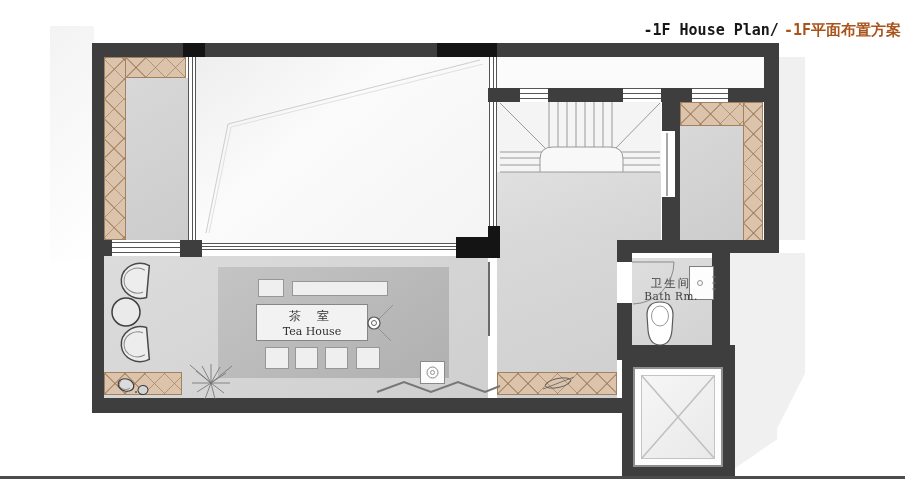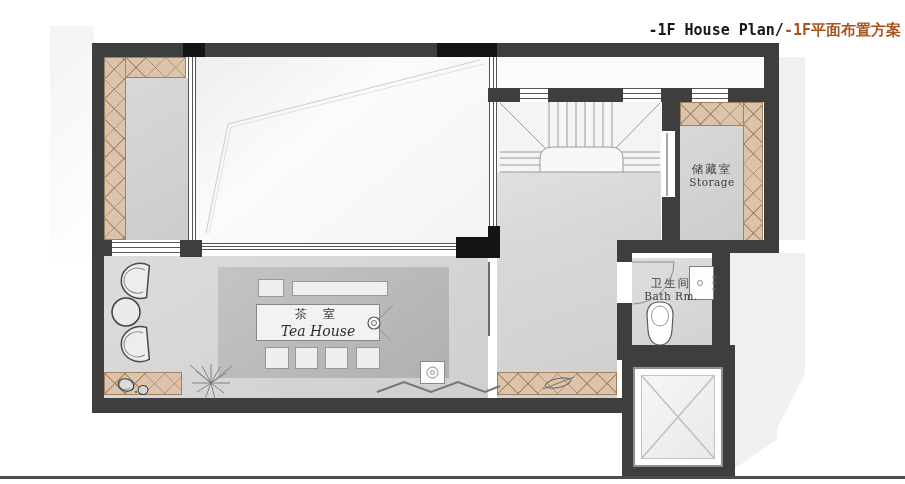--- a/index.html
+++ b/index.html
@@ -36,27 +36,27 @@
   
   .cushion{background:#efefef;border:1px solid #979797;}
   .tea-table{background:#f2f2f2;border:1px solid #868686;display:flex;flex-direction:column;
              align-items:center;justify-content:center;}
   .sink{background:#fdfdfd;border:1px solid #7f7f7f;}
   .lift-frame{background:#fdfdfd;border:2px solid #8f8f8f;}
   .lift-inner{border:1px solid #c4c4c4;background:linear-gradient(135deg,#f6f6f6,#e9e9e9);}
   
   .title{position:absolute;top:21px;right:4px;white-space:nowrap;
          font-family:"DejaVu Sans Mono", monospace;font-weight:bold;font-size:15px;color:#171717;}
-  .title .accent{color:#a8541c;text-align:right;}
+  .title .accent{color:#a8541c;margin-left:5px;text-align:right;}
   .room-label{position:absolute;text-align:center;color:#3c3c3c;
               font-family:"DejaVu Serif", serif;line-height:1.25;}
   .room-label .zh{font-size:11.5px;letter-spacing:2px;display:block;}
   .room-label .en{font-size:10.5px;letter-spacing:0.5px;display:block;}
   .tea-table .zh{font-size:12px;letter-spacing:6px;color:#2e2e2e;font-family:"DejaVu Serif",serif;}
-  .tea-table .en{font-size:14px;color:#2e2e2e;font-family:"DejaVu Serif",serif;font-style:italic;}
+  .tea-table .en{font-size:11px;color:#2e2e2e;font-family:"DejaVu Serif",serif;}
   .rule{background:#4c4c4c;}
   svg .ln{stroke:#9a9a9a;stroke-width:1;fill:none;}
 </style>
 </head>
 <body>
 
 <div class="canvas">
 
   <div class="abs" style="left:50px;top:26px;width:44px;height:234px;background:linear-gradient(135deg,#f3f3f3,#ffffff);"></div>
   <div class="abs shadow" style="left:779px;top:57px;width:26px;height:183px;"></div>
@@ -115,35 +115,31 @@
   <div class="abs" style="left:617px;top:262px;width:15px;height:41px;background:#fff;"></div>
   <div class="abs wall" style="left:712px;top:253px;width:18px;height:107px;"></div>
   <div class="abs wall" style="left:617px;top:345px;width:118px;height:15px;"></div>
 
   <div class="abs wall" style="left:622px;top:357px;width:113px;height:121px;"></div>
   <div class="abs lift-frame" style="left:633px;top:367px;width:90px;height:100px;"></div>
   <div class="abs lift-inner" style="left:641px;top:375px;width:74px;height:84px;"></div>
 
   <div class="abs cushion" style="left:258px;top:279px;width:26px;height:18px;"></div>
   <div class="abs cushion" style="left:292px;top:281px;width:96px;height:15px;"></div>
-  <div class="abs tea-table" style="left:256px;top:304px;width:124px;height:37px;">
+  <div class="abs tea-table" style="left:256px;top:304px;width:112px;height:37px;">
     <span class="zh">茶 室</span>
     <span class="en">Tea House</span>
   </div>
   <div class="abs cushion" style="left:265px;top:347px;width:24px;height:22px;"></div>
   <div class="abs cushion" style="left:295px;top:347px;width:23px;height:22px;"></div>
   <div class="abs cushion" style="left:325px;top:347px;width:23px;height:22px;"></div>
   <div class="abs cushion" style="left:356px;top:347px;width:24px;height:22px;"></div>
   <div class="abs" style="left:420px;top:361px;width:25px;height:23px;background:#fcfcfc;border:1px solid #8a8a8a;"></div>
   <div class="abs sink" style="left:689px;top:266px;width:25px;height:34px;"></div>
 
-  <div class="room-label" style="left:676px;top:162px;width:72px;">
-    <span class="zh">储藏室</span>
-    <span class="en">Storage</span>
-  </div>
   <div class="room-label" style="left:630px;top:276px;width:82px;">
     <span class="zh">卫生间</span>
     <span class="en">Bath Rm.</span>
   </div>
 
   <svg class="abs" style="left:0;top:0;" width="905" height="484" viewBox="0 0 905 484">
 
     <g>
       <polyline class="ln" style="stroke:#cdcdcd" points="480,60 228,124 206,233"></polyline>
       <polyline class="ln" style="stroke:#e0e0e0" points="483,64 231,127 209,233"></polyline>

